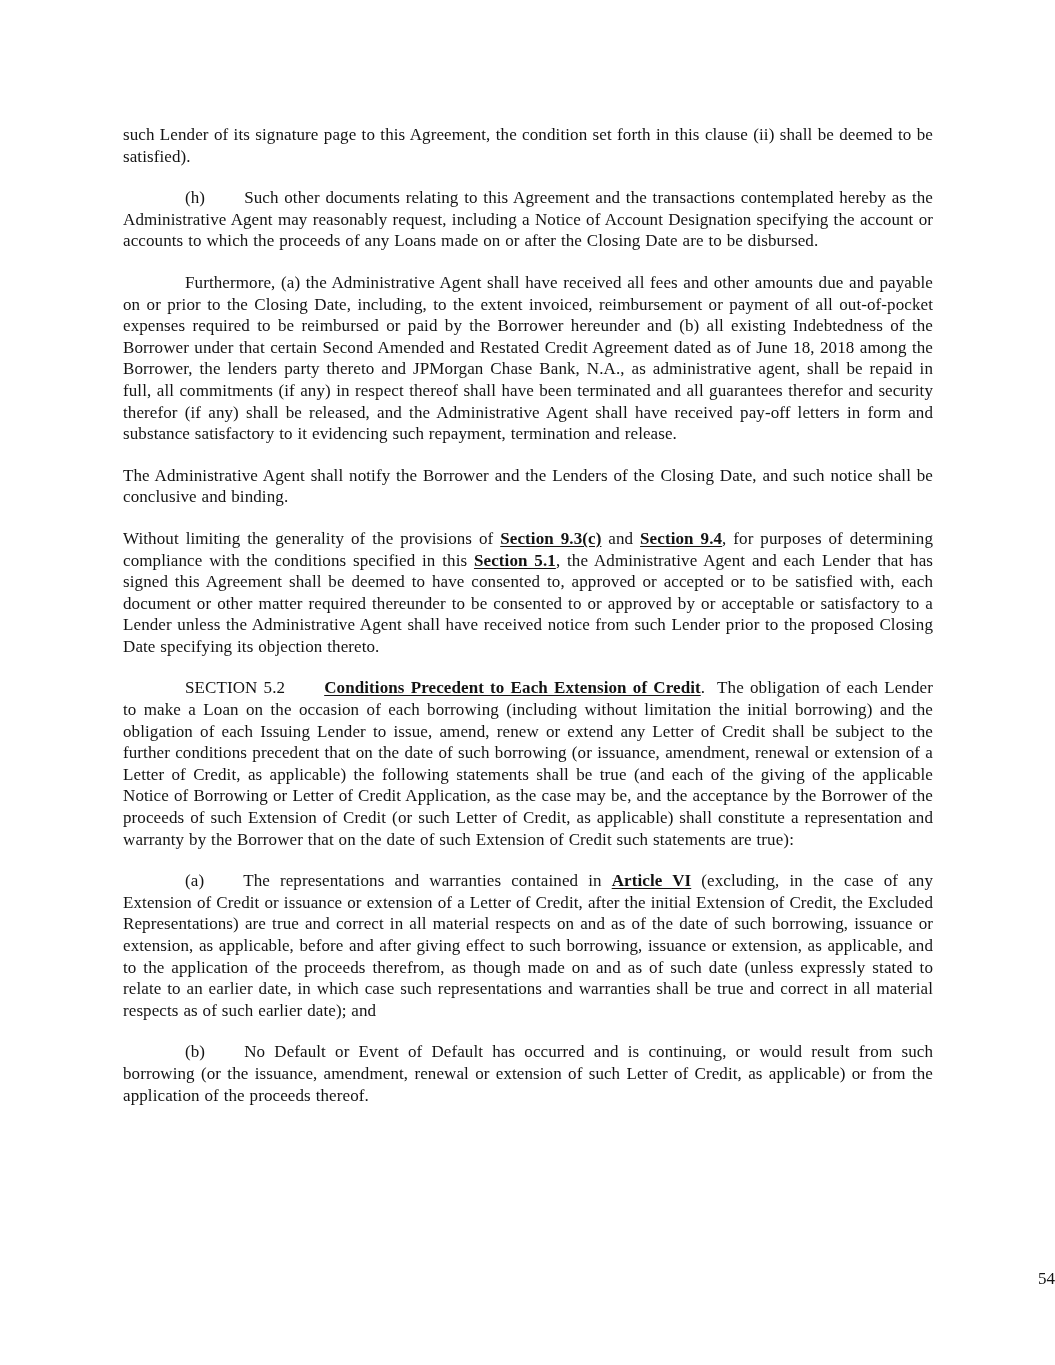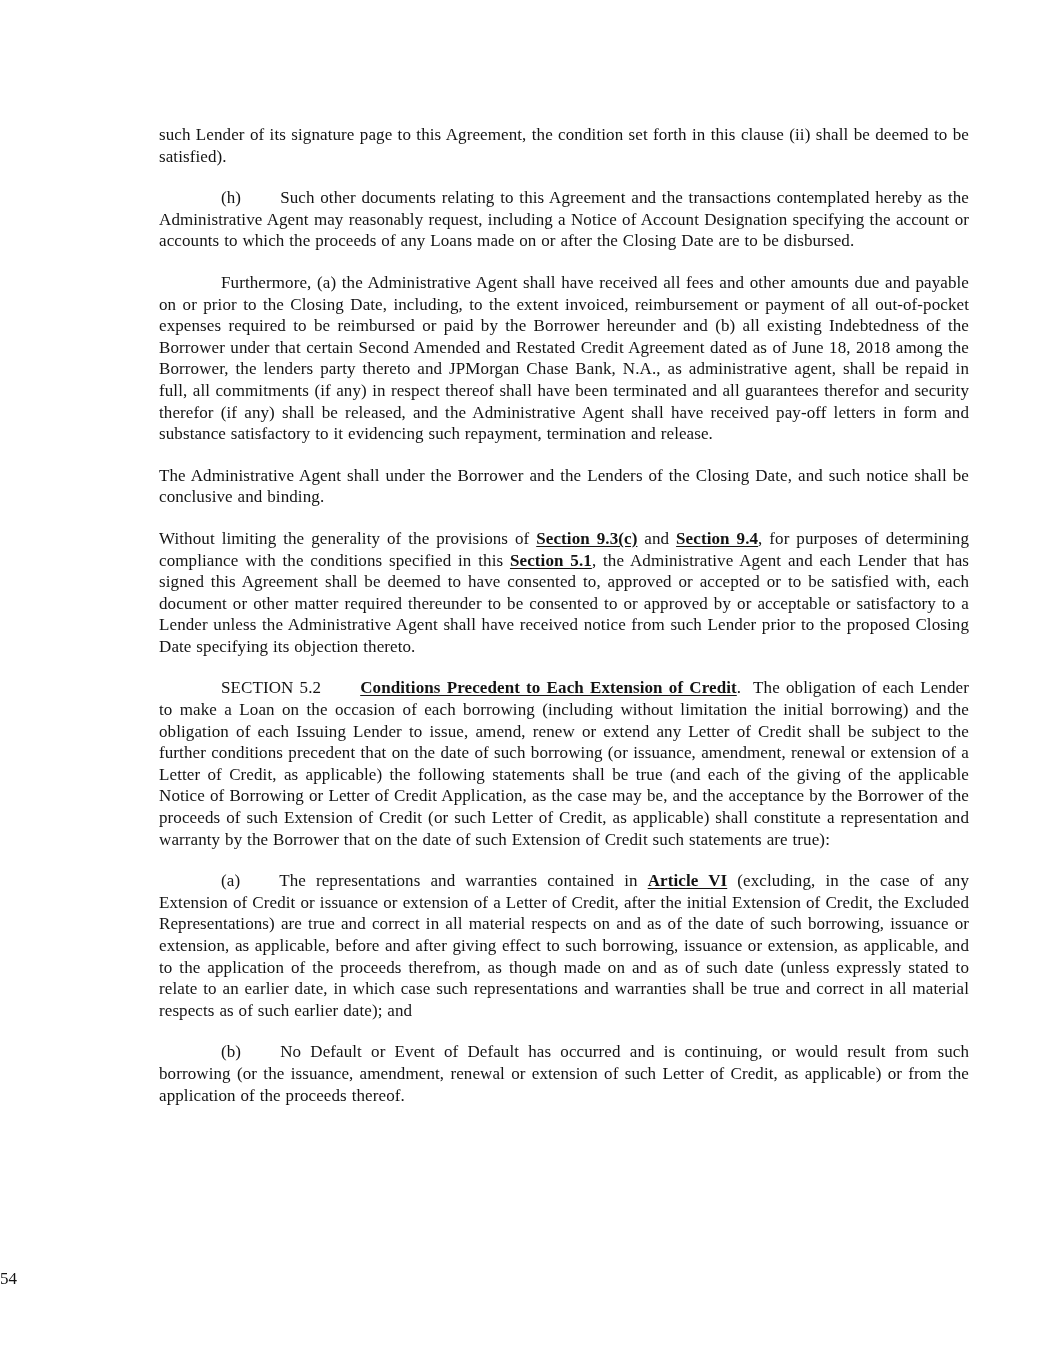--- a/index.html
+++ b/index.html
@@ -20,21 +20,20 @@
     left: 0; top: 0;
     width: 1055px;
     height: 1365px;
     background: #ffffff;
   }
   .content {
     position: absolute;
     left: 123px;
     top: 124px;
     width: 810px;
-    margin-left: 36px;
   }
   p.para {
     margin: 0 0 20px 0;
     font-size: 17px;
     line-height: 21.6px;
     text-align: justify;
     letter-spacing: 0.1px;
     word-spacing: 0.5px;
   }
   p.para.indent {
@@ -47,33 +46,33 @@
   .underline {
     text-decoration: underline;
     text-underline-offset: 2px;
     font-weight: bold;
   }
   .page-number {
     position: absolute;
     top: 1268px;
     left: 0;
     width: 1055px;
-    text-align: left;
+    text-align: right;
     font-size: 17px;
     line-height: 21.6px;
   }
 </style>
 </head>
 <body>
 
 <div class="page">
   <div class="content">
       <p class="para"><span>such Lender of its signature page to this Agreement, the condition set forth in this clause (ii) shall be deemed to be satisfied).</span></p>
       <p class="para indent"><span>(h)</span><span class="tab"></span><span>Such other documents relating to this Agreement and the transactions contemplated hereby as the Administrative Agent may reasonably request, including a Notice of Account Designation specifying the account or accounts to which the proceeds of any Loans made on or after the Closing Date are to be disbursed.</span></p>
       <p class="para indent"><span>Furthermore, (a) the Administrative Agent shall have received all fees and other amounts due and payable on or prior to the Closing Date, including, to the extent invoiced, reimbursement or payment of all out-of-pocket expenses required to be reimbursed or paid by the Borrower hereunder and (b) all existing Indebtedness of the Borrower under that certain Second Amended and Restated Credit Agreement dated as of June 18, 2018 among the Borrower, the lenders party thereto and JPMorgan Chase Bank, N.A., as administrative agent, shall be repaid in full, all commitments (if any) in respect thereof shall have been terminated and all guarantees therefor and security therefor (if any) shall be released, and the Administrative Agent shall have received pay-off letters in form and substance satisfactory to it evidencing such repayment, termination and release.</span></p>
-      <p class="para"><span>The Administrative Agent shall under the Borrower and the Lenders of the Closing Date, and such notice shall be conclusive and binding.</span></p>
+      <p class="para"><span>The Administrative Agent shall notify the Borrower and the Lenders of the Closing Date, and such notice shall be conclusive and binding.</span></p>
       <p class="para"><span>Without limiting the generality of the provisions of </span><span class="underline">Section 9.3(c)</span><span> and </span><span class="underline">Section 9.4</span><span>, for purposes of determining compliance with the conditions specified in this </span><span class="underline">Section 5.1</span><span>, the Administrative Agent and each Lender that has signed this Agreement shall be deemed to have consented to, approved or accepted or to be satisfied with, each document or other matter required thereunder to be consented to or approved by or acceptable or satisfactory to a Lender unless the Administrative Agent shall have received notice from such Lender prior to the proposed Closing Date specifying its objection thereto.</span></p>
       <p class="para indent"><span>SECTION 5.2</span><span class="tab"></span><span class="underline">Conditions Precedent to Each Extension of Credit</span><span>.&nbsp; The obligation of each Lender to make a Loan on the occasion of each borrowing (including without limitation the initial borrowing) and the obligation of each Issuing Lender to issue, amend, renew or extend any Letter of Credit shall be subject to the further conditions precedent that on the date of such borrowing (or issuance, amendment, renewal or extension of a Letter of Credit, as applicable) the following statements shall be true (and each of the giving of the applicable Notice of Borrowing or Letter of Credit Application, as the case may be, and the acceptance by the Borrower of the proceeds of such Extension of Credit (or such Letter of Credit, as applicable) shall constitute a representation and warranty by the Borrower that on the date of such Extension of Credit such statements are true):</span></p>
       <p class="para indent"><span>(a)</span><span class="tab"></span><span>The representations and warranties contained in </span><span class="underline">Article VI</span><span> (excluding, in the case of any Extension of Credit or issuance or extension of a Letter of Credit, after the initial Extension of Credit, the Excluded Representations) are true and correct in all material respects on and as of the date of such borrowing, issuance or extension, as applicable, before and after giving effect to such borrowing, issuance or extension, as applicable, and to the application of the proceeds therefrom, as though made on and as of such date (unless expressly stated to relate to an earlier date, in which case such representations and warranties shall be true and correct in all material respects as of such earlier date); and</span></p>
       <p class="para indent"><span>(b)</span><span class="tab"></span><span>No Default or Event of Default has occurred and is continuing, or would result from such borrowing (or the issuance, amendment, renewal or extension of such Letter of Credit, as applicable) or from the application of the proceeds thereof.</span></p>
     </div>
   <div class="page-number">54</div>
 </div>
 
 </body></html>

